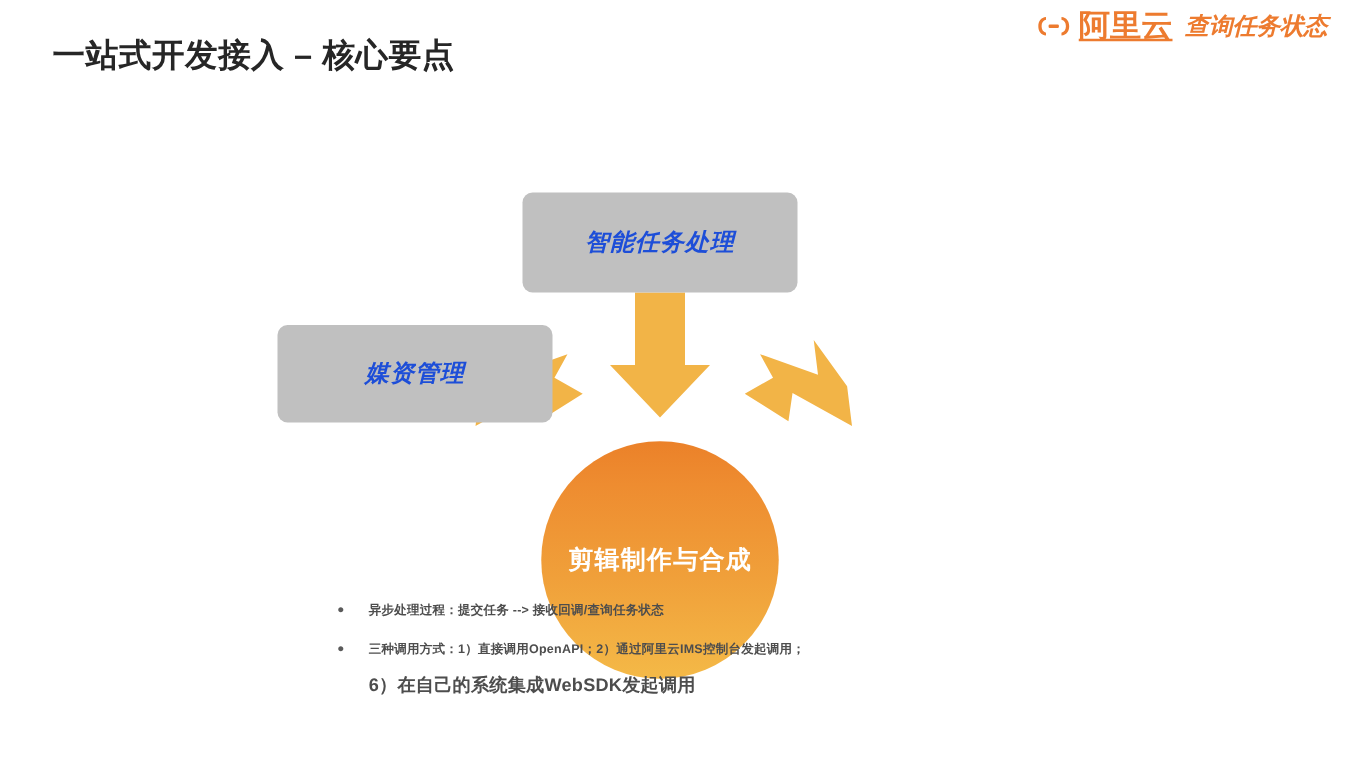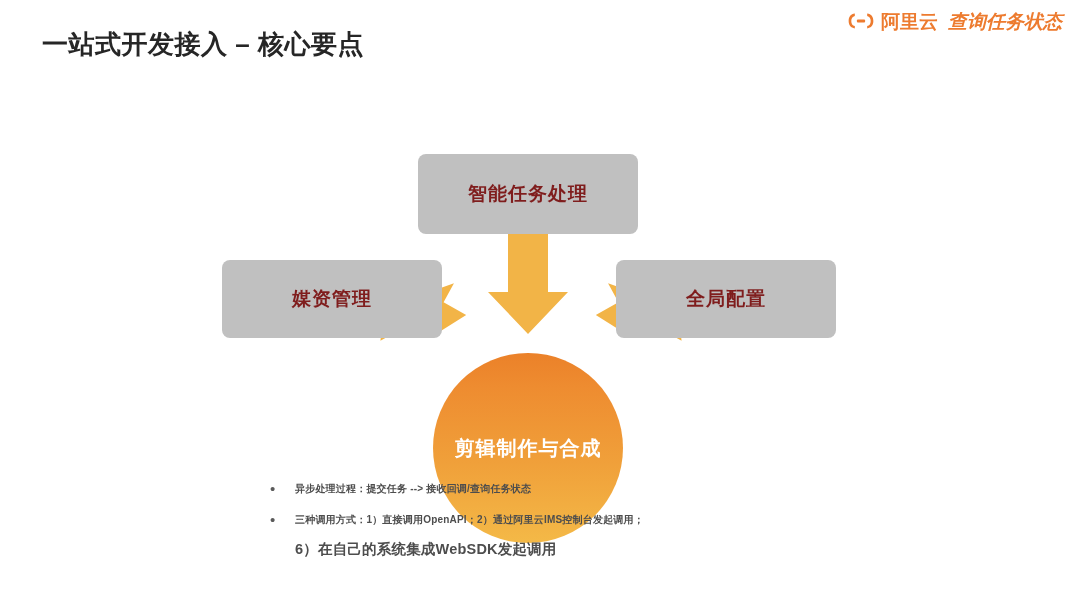--- a/index.html
+++ b/index.html
@@ -34,25 +34,26 @@
     align-items: center;
     gap: 6px;
     height: 30px;
   }
   #brand .mark {
     display: block;
     width: 28px;
     height: 20px;
   }
   #brand .brand-name {
-    font-size: 19px;
+    font-size: 25px;
     font-weight: 700;
     color: #ED7B2F;
     letter-spacing: 0px;
     line-height: 1;
+    text-decoration: underline;
   }
   #brand .brand-sub {
     font-size: 19px;
     font-weight: 700;
     font-style: italic;
     color: #ED7B2F;
     letter-spacing: 0px;
     line-height: 1;
     margin-left: 4px;
   }
@@ -77,25 +78,26 @@
     width: 1080px;
     height: 400px;
   }
   .node-box {
     position: absolute;
     background: #C0C0C0;
     border-radius: 8px;
     display: flex;
     align-items: center;
     justify-content: center;
-    color: #7f1d1d;
+    color: #1d4ed8;
     font-size: 19px;
     font-weight: 700;
     letter-spacing: 1px;
     box-sizing: border-box;
+    font-style: italic;
   }
   #box-top   { left: 418px; top: 84px;  width: 220px; height: 80px; }
   #box-left  { left: 222px; top: 190px; width: 220px; height: 78px; }
   #box-right { left: 616px; top: 190px; width: 220px; height: 78px; }
 
   #center-circle {
     position: absolute;
     left: 433px;
     top: 283px;
     width: 190px;
@@ -190,23 +192,20 @@
 
       <polygon points="402,190 402,222 446,190 452,212 484,186 460,176 468,156 424,178 424,150" fill="#F2B447" transform="translate(1080,54) scale(-1,1) rotate(7 443 190)"></polygon>
     </svg>
 
     <div class="node-box" id="box-top">
       <span>智能任务处理</span>
     </div>
     <div class="node-box" id="box-left">
       <span>媒资管理</span>
     </div>
-    <div class="node-box" id="box-right">
-      <span>全局配置</span>
-    </div>
 
     <div id="center-circle">
       <span>剪辑制作与</span>
       <span>合成</span>
     </div>
   </div>
 
   <div id="bullets">
 
     <div class="bullet-row">

